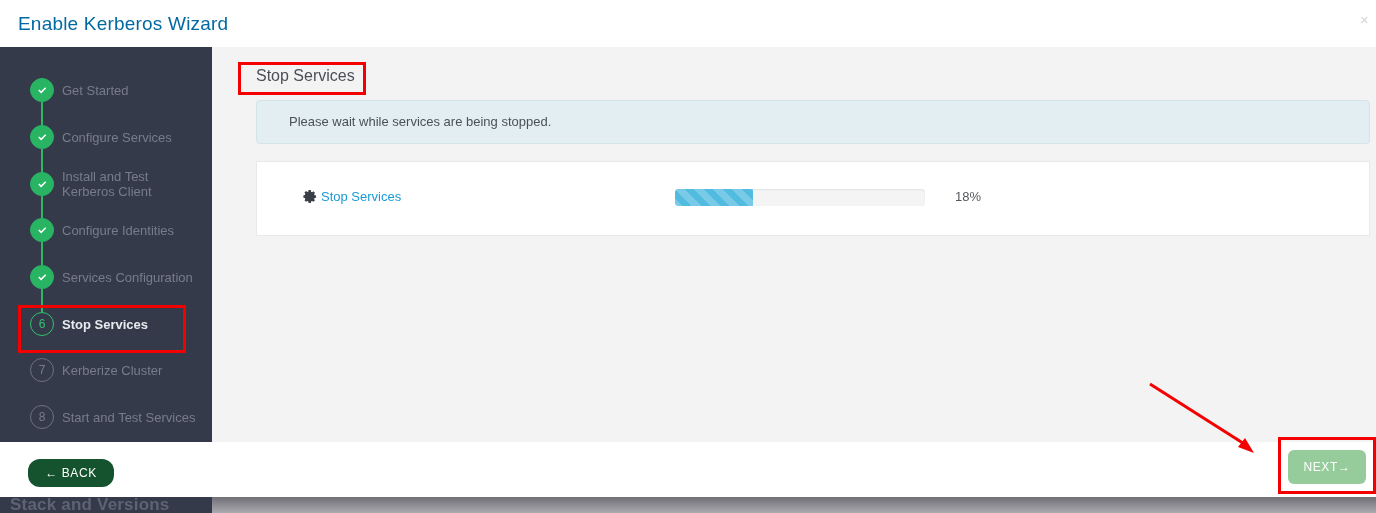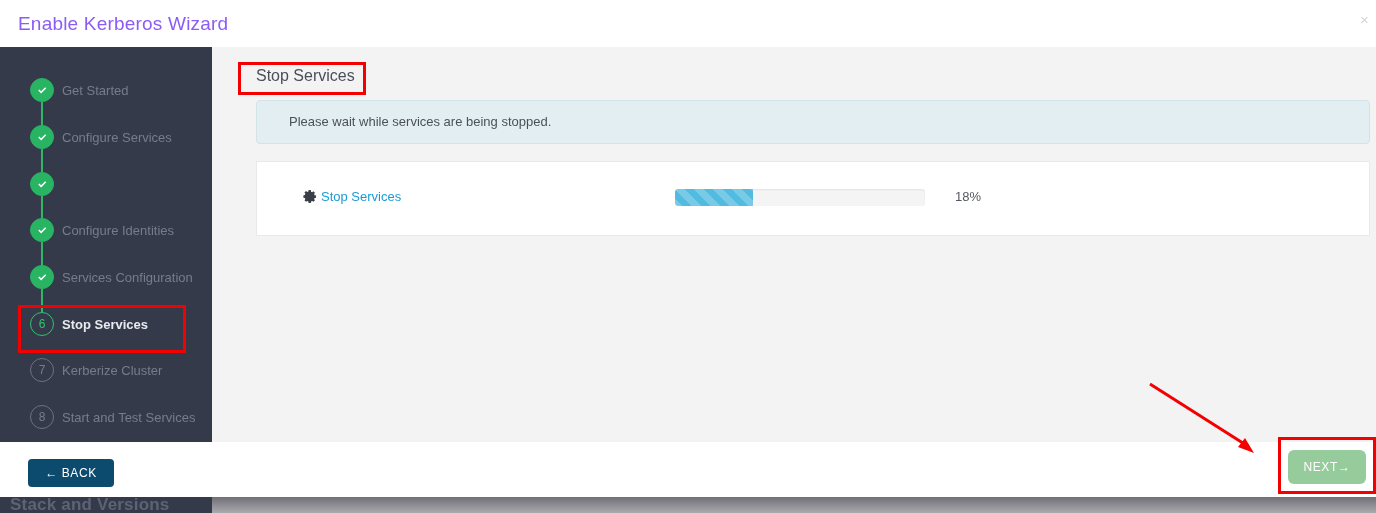--- a/index.html
+++ b/index.html
@@ -27,21 +27,21 @@
     letter-spacing: .2px; line-height: 16px; white-space: nowrap;
   }
 
   
   .modal-header {
     position: absolute; left: 0; top: 0; width: 1376px; height: 47px;
     background: #ffffff;
   }
   .modal-title {
     position: absolute; left: 18px; top: 13px;
-    font-size: 19px; color: #8b5cf6; font-weight: 400; letter-spacing: .2px;
+    font-size: 19px; color: #0369a1; font-weight: 400; letter-spacing: .2px;
   }
   .close-icon {
     position: absolute; left: 1360px; top: 12px;
     font-size: 15px; color: #d5d5d8; line-height: 1;
     cursor: pointer; user-select: none;
   }
 
   
   .modal-body {
     position: absolute; left: 0; top: 47px; width: 1376px; height: 395px;
@@ -142,22 +142,22 @@
   }
 
   
   .modal-footer {
     position: absolute; left: 0; top: 442px;
     width: 1376px; height: 55px; background: #ffffff;
   }
   .btn-back {
     position: absolute; left: 28px; top: 17px;
     width: 86px; height: 28px;
-    background: #0c4a6e; color: #ffffff;
-    border: none; border-radius: 4px;
+    background: #14532d; color: #ffffff;
+    border: none; border-radius: 12px;
     font-size: 12px; font-family: "Liberation Sans", sans-serif;
     letter-spacing: .6px; cursor: default;
   }
   .btn-next {
     position: absolute; left: 1288px; top: 450px;
     width: 78px; height: 34px;
     background: #96cb9b; color: #ffffff;
     border: none; border-radius: 6px;
     font-size: 12px; font-family: "Liberation Sans", sans-serif;
     letter-spacing: .6px; cursor: pointer; z-index: 5;
@@ -212,20 +212,22 @@
           </div>
           <div class="step-label">Configure Services</div>
         </div>
         <div class="connector" style="top: 149px; height: 22px;"></div>
         <div class="step" style="top: 120px;">
           <div class="step-marker done">
             <svg viewBox="0 0 16 16" fill="#ffffff">
               <path d="M6.3 11.6L2.8 8.1l1.3-1.3 2.2 2.2 5-5 1.3 1.3z"></path>
             </svg>
           </div>
+          <div class="step-label">Install and Test
+Kerberos Client</div>
         </div>
         <div class="connector" style="top: 195px; height: 23px;"></div>
         <div class="step" style="top: 166px;">
           <div class="step-marker done">
             <svg viewBox="0 0 16 16" fill="#ffffff">
               <path d="M6.3 11.6L2.8 8.1l1.3-1.3 2.2 2.2 5-5 1.3 1.3z"></path>
             </svg>
           </div>
           <div class="step-label">Configure Identities</div>
         </div>

